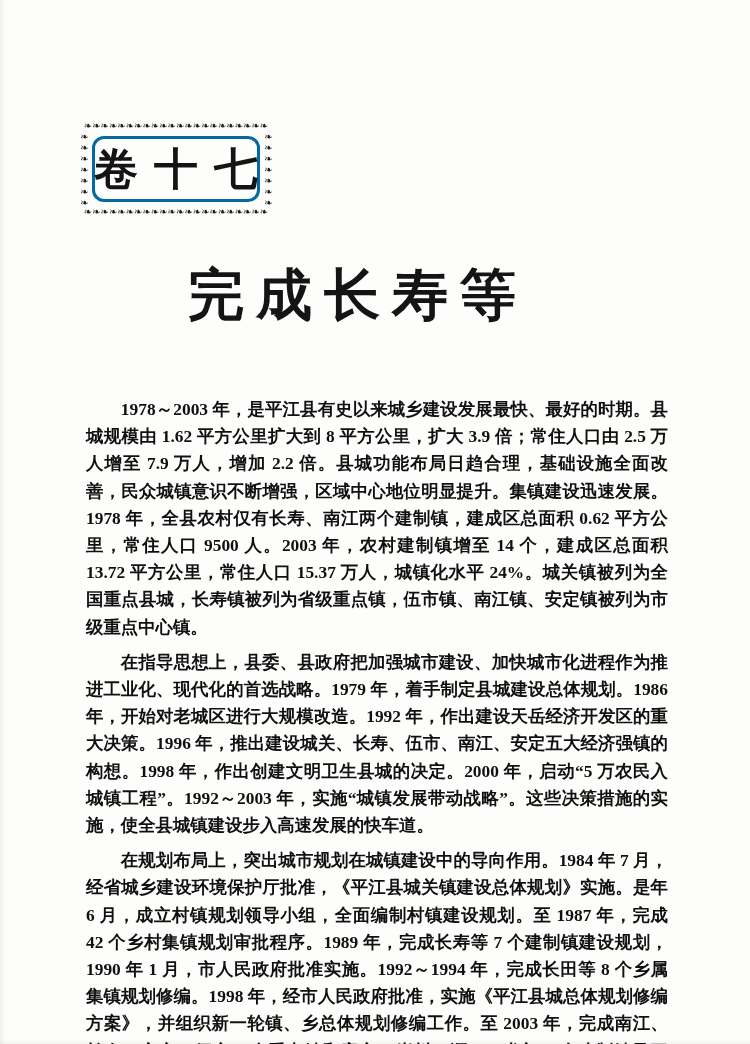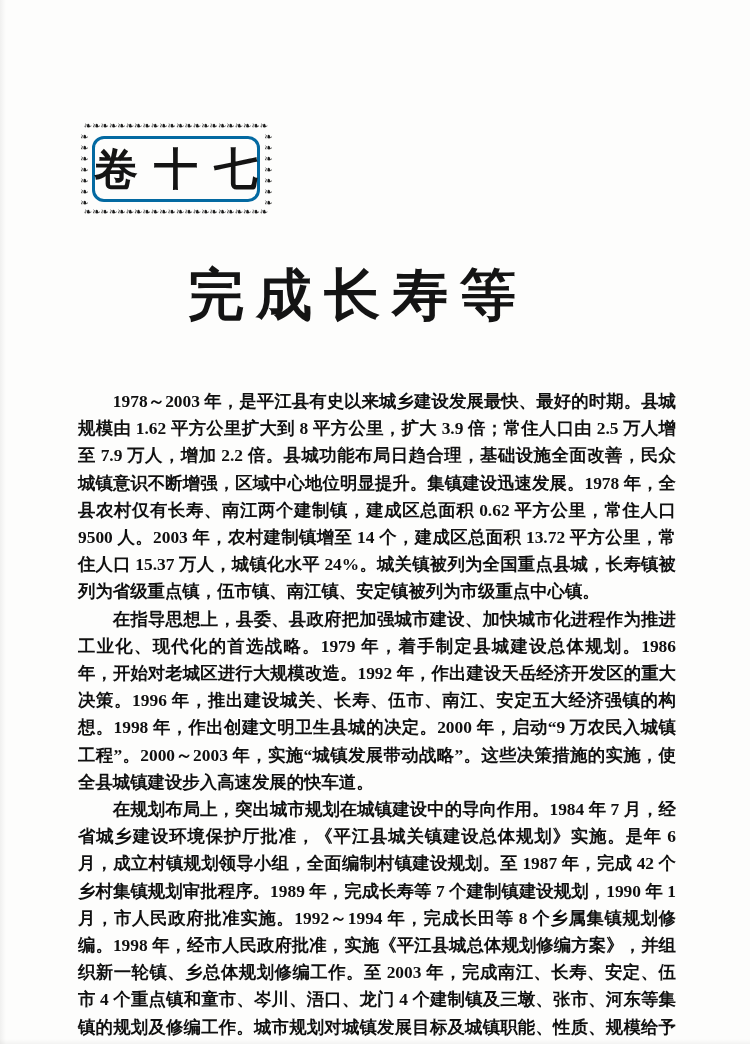--- a/index.html
+++ b/index.html
@@ -90,21 +90,21 @@
     position: absolute;
     left: 78px;
     top: 388px;
     width: 598px;
     font-size: 17.4px;
     line-height: 27.2px;
     text-align: justify;
     color: #101010;
   }
   .article p {
-    margin: 0;
+    margin: 8px;
     text-indent: 2em;
     font-weight: 600; 
   }
 </style>
 </head>
 <body>
 
 <div class="page">
 
   <div class="volume-box">
@@ -114,18 +114,18 @@
     <div class="ornament right">❧❧❧❧❧❧❧</div>
     <div class="volume-inner">
       <span class="volume-label">卷十七</span>
     </div>
   </div>
 
   <div class="chapter-title">完成长寿等</div>
 
   <div class="article">
     <p>1978～2003 年，是平江县有史以来城乡建设发展最快、最好的时期。县城规模由 1.62 平方公里扩大到 8 平方公里，扩大 3.9 倍；常住人口由 2.5 万人增至 7.9 万人，增加 2.2 倍。县城功能布局日趋合理，基础设施全面改善，民众城镇意识不断增强，区域中心地位明显提升。集镇建设迅速发展。1978 年，全县农村仅有长寿、南江两个建制镇，建成区总面积 0.62 平方公里，常住人口 9500 人。2003 年，农村建制镇增至 14 个，建成区总面积 13.72 平方公里，常住人口 15.37 万人，城镇化水平 24%。城关镇被列为全国重点县城，长寿镇被列为省级重点镇，伍市镇、南江镇、安定镇被列为市级重点中心镇。</p>
-    <p>在指导思想上，县委、县政府把加强城市建设、加快城市化进程作为推进工业化、现代化的首选战略。1979 年，着手制定县城建设总体规划。1986 年，开始对老城区进行大规模改造。1992 年，作出建设天岳经济开发区的重大决策。1996 年，推出建设城关、长寿、伍市、南江、安定五大经济强镇的构想。1998 年，作出创建文明卫生县城的决定。2000 年，启动“9 万农民入城镇工程”。2000～2003 年，实施“城镇发展带动战略”。这些决策措施的实施，使全县城镇建设步入高速发展的快车道。</p>
+    <p>在指导思想上，县委、县政府把加强城市建设、加快城市化进程作为推进工业化、现代化的首选战略。1979 年，着手制定县城建设总体规划。1986 年，开始对老城区进行大规模改造。1992 年，作出建设天岳经济开发区的重大决策。1996 年，推出建设城关、长寿、伍市、南江、安定五大经济强镇的构想。1998 年，作出创建文明卫生县城的决定。2000 年，启动“5 万农民入城镇工程”。1992～2003 年，实施“城镇发展带动战略”。这些决策措施的实施，使全县城镇建设步入高速发展的快车道。</p>
     <p>在规划布局上，突出城市规划在城镇建设中的导向作用。1984 年 7 月，经省城乡建设环境保护厅批准，《平江县城关镇建设总体规划》实施。是年 6 月，成立村镇规划领导小组，全面编制村镇建设规划。至 1987 年，完成 42 个乡村集镇规划审批程序。1989 年，完成长寿等 7 个建制镇建设规划，1990 年 1 月，市人民政府批准实施。1992～1994 年，完成长田等 8 个乡属集镇规划修编。1998 年，经市人民政府批准，实施《平江县城总体规划修编方案》，并组织新一轮镇、乡总体规划修编工作。至 2003 年，完成南江、长寿、安定、伍市 4 个重点镇和童市、岑川、浯口、龙门 4 个建制镇及三墩、张市、河东等集镇的规划及修编工作。城市规划对城镇发展目标及城镇职能、性质、规模给予合理定位。</p>
 
   </div>
 
 </div>
 
 </body></html>

